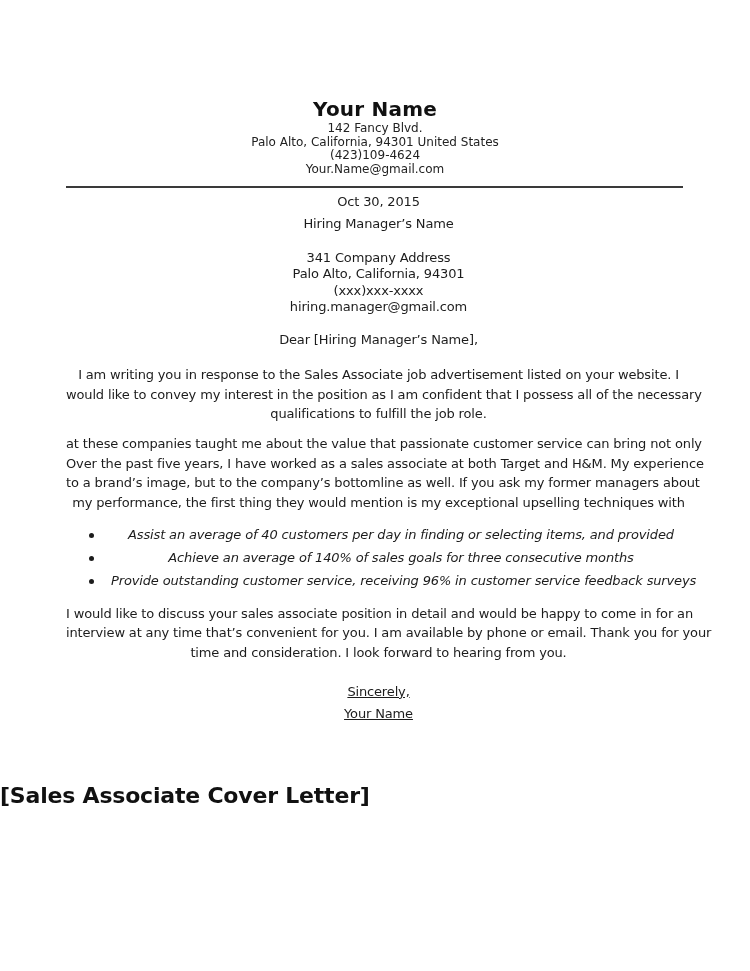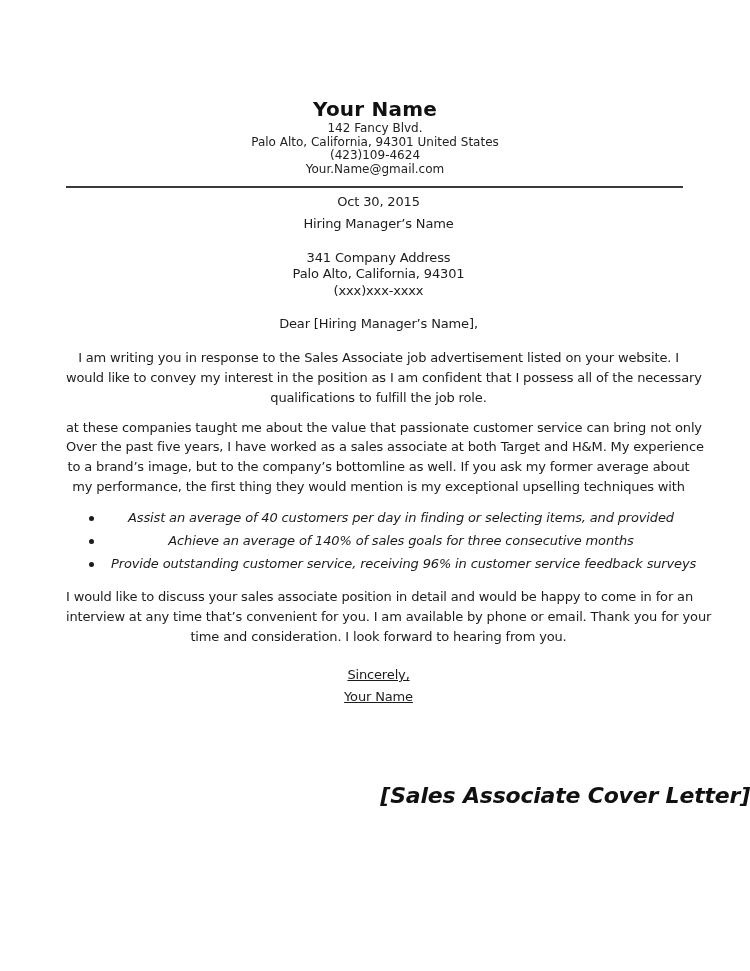--- a/index.html
+++ b/index.html
@@ -15,22 +15,22 @@
   .date { margin-top: 0; }
   .gap-s { height: 6px; }
   .gap-m { height: 17px; }
   .gap-l { height: 16px; }
   .para .line { line-height: 19.7px; }
   ul.bullets { list-style: none; margin: 0; padding: 0; font-style: italic; }
   ul.bullets li { position: relative; padding-left: 45px; line-height: 20px; }
   ul.bullets li + li { margin-top: 3px; }
   ul.bullets li .dot { position: absolute; left: 23px; top: 8px; width: 5px; height: 5px; border-radius: 50%; background: #1c1c1c; }
   .closing .line { line-height: 22px; text-decoration: underline; }
-  .title { position: absolute; left: 0; top: 775px; width: 750px; text-align: right;
-           font-size: 22px; font-weight: bold; color: #111; letter-spacing: -0.2px; font-style: italic; }
+  .title { position: absolute; left: 0; top: 775px; width: 750px; text-align: left;
+           font-size: 22px; font-weight: bold; color: #111; letter-spacing: -0.2px; }
 </style>
 </head>
 <body>
 
 <div class="page">
 
   <div class="header">
     <div class="name">Your Name</div>
     <div class="contact">142 Fancy Blvd.</div>
     <div class="contact">Palo Alto, California, 94301 United States</div>
@@ -41,35 +41,36 @@
   <div class="rule"></div>
 
   <div class="body">
     <div class="line date">Oct 30, 2015</div>
     <div class="gap-s"></div>
     <div class="line">Hiring Manager’s Name</div>
     <div class="gap-m"></div>
     <div class="line">341 Company Address</div>
     <div class="line">Palo Alto, California, 94301</div>
     <div class="line">(xxx)xxx-xxxx</div>
+    <div class="line">hiring.manager@gmail.com</div>
     <div class="gap-m"></div>
     <div class="line">Dear [Hiring Manager’s Name],</div>
     <div class="gap-l"></div>
 
     <div class="para">
       <div class="line">I am writing you in response to the Sales Associate job advertisement listed on your website. I</div>
       <div class="line">would like to convey my interest in the position as I am confident that I possess all of the necessary</div>
       <div class="line">qualifications to fulfill the job role.</div>
     </div>
     <div class="gap-s" style="height:10px"></div>
 
     <div class="para">
       <div class="line">at these companies taught me about the value that passionate customer service can bring not only</div>
       <div class="line">Over the past five years, I have worked as a sales associate at both Target and H&amp;M. My experience</div>
-      <div class="line">to a brand’s image, but to the company’s bottomline as well. If you ask my former average about</div>
+      <div class="line">to a brand’s image, but to the company’s bottomline as well. If you ask my former managers about</div>
       <div class="line">my performance, the first thing they would mention is my exceptional upselling techniques with</div>
     </div>
     <div class="gap-s" style="height:12px"></div>
 
     <ul class="bullets">
       <li>
         <span class="dot"></span>
         <div class="line">Assist an average of 40 customers per day in finding or selecting items, and provided</div>
       </li>
       <li>

